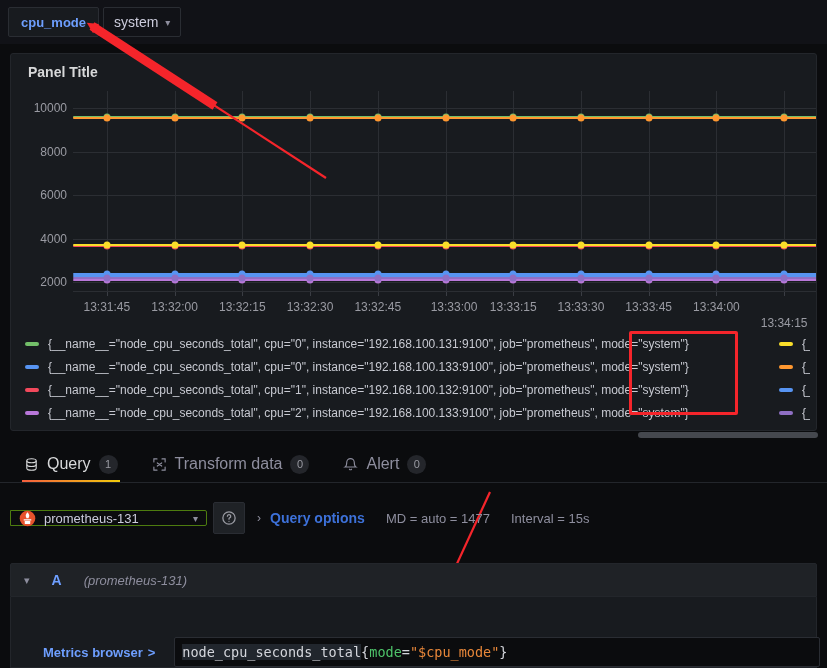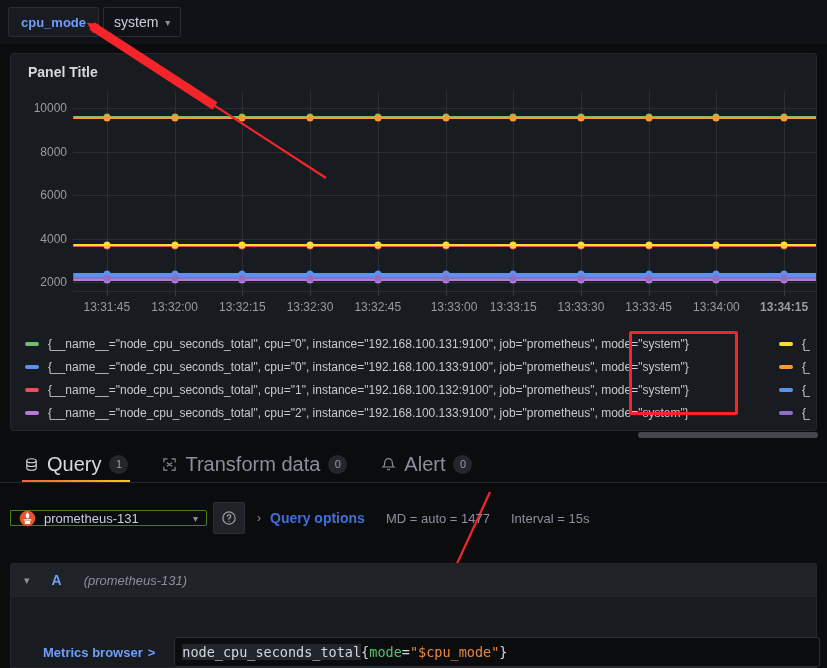--- a/index.html
+++ b/index.html
@@ -96,21 +96,21 @@
   
   .tabs {
     position: absolute; left: 0; top: 446px; width: 827px; height: 37px;
     border-bottom: 1px solid #23262b;
     display: flex; align-items: flex-end; padding-left: 22px; gap: 30px;
   }
   .tab {
     height: 36px; display: flex; align-items: center; gap: 8px;
     position: relative; padding: 0 2px;
   }
-  .tab-label { font-size: 20px; color: #8e8e9e; }
+  .tab-label { font-size: 16px; color: #8e8e9e; }
   .tab.active .tab-label { color: #d8d9da; }
   .tab-icon { color: #8e8e9e; display: flex; align-items: center; }
   .tab.active .tab-icon { color: #d8d9da; }
   .tab-count {
     min-width: 19px; height: 19px; border-radius: 10px; background: #24262b;
     color: #9a9ba3; font-size: 11px; display: flex; align-items: center;
     justify-content: center; padding: 0 5px;
   }
   .tab-underline {
     position: absolute; left: 0; right: 0; bottom: 0; height: 2px;
@@ -352,21 +352,21 @@
           <div class="xlabel" style="left: 381px; top: 4px;">13:33:00</div>
           <div class="xtick" style="left: 440.227px;"></div>
           <div class="xlabel" style="left: 440.227px; top: 4px;">13:33:15</div>
           <div class="xtick" style="left: 507.955px;"></div>
           <div class="xlabel" style="left: 507.955px; top: 4px;">13:33:30</div>
           <div class="xtick" style="left: 575.682px;"></div>
           <div class="xlabel" style="left: 575.682px; top: 4px;">13:33:45</div>
           <div class="xtick" style="left: 643.409px;"></div>
           <div class="xlabel" style="left: 643.409px; top: 4px;">13:34:00</div>
           <div class="xtick" style="left: 711.136px;"></div>
-          <div class="xlabel" style="left: 711.136px; top: 4px; font-weight: bold;">13:34:15</div>
+          <div class="xlabel" style="left: 711.136px; top: 20px;">13:34:15</div>
         </div>
     </div>
 
     <div class="legend">
       <div class="legend-col c1" id="legend-col-1">
           <div class="legend-row">
             <span class="legend-swatch" style="background: rgb(115, 191, 105);"></span>
             <span class="legend-text">{__name__="node_cpu_seconds_total", cpu="0", instance="192.168.100.131:9100", job="prometheus", mode="system"}</span>
           </div>
           <div class="legend-row">

